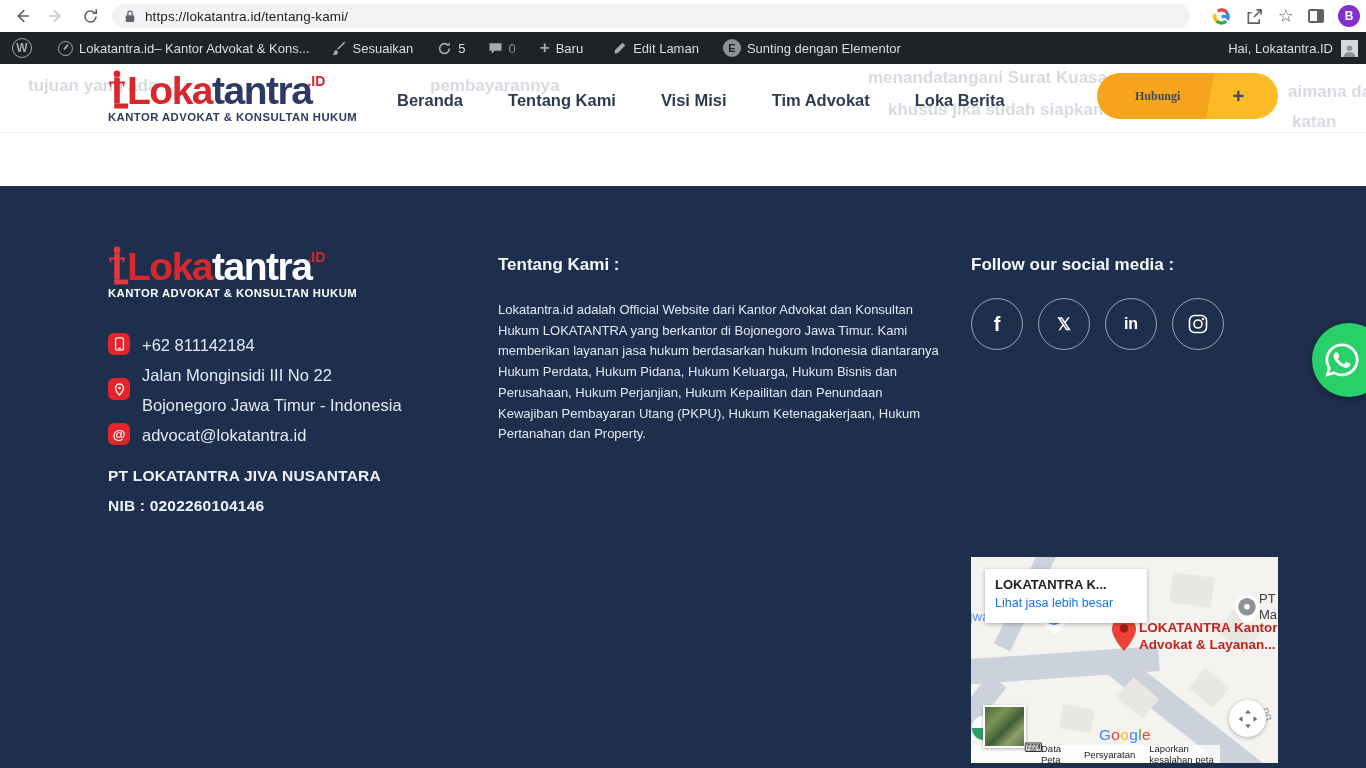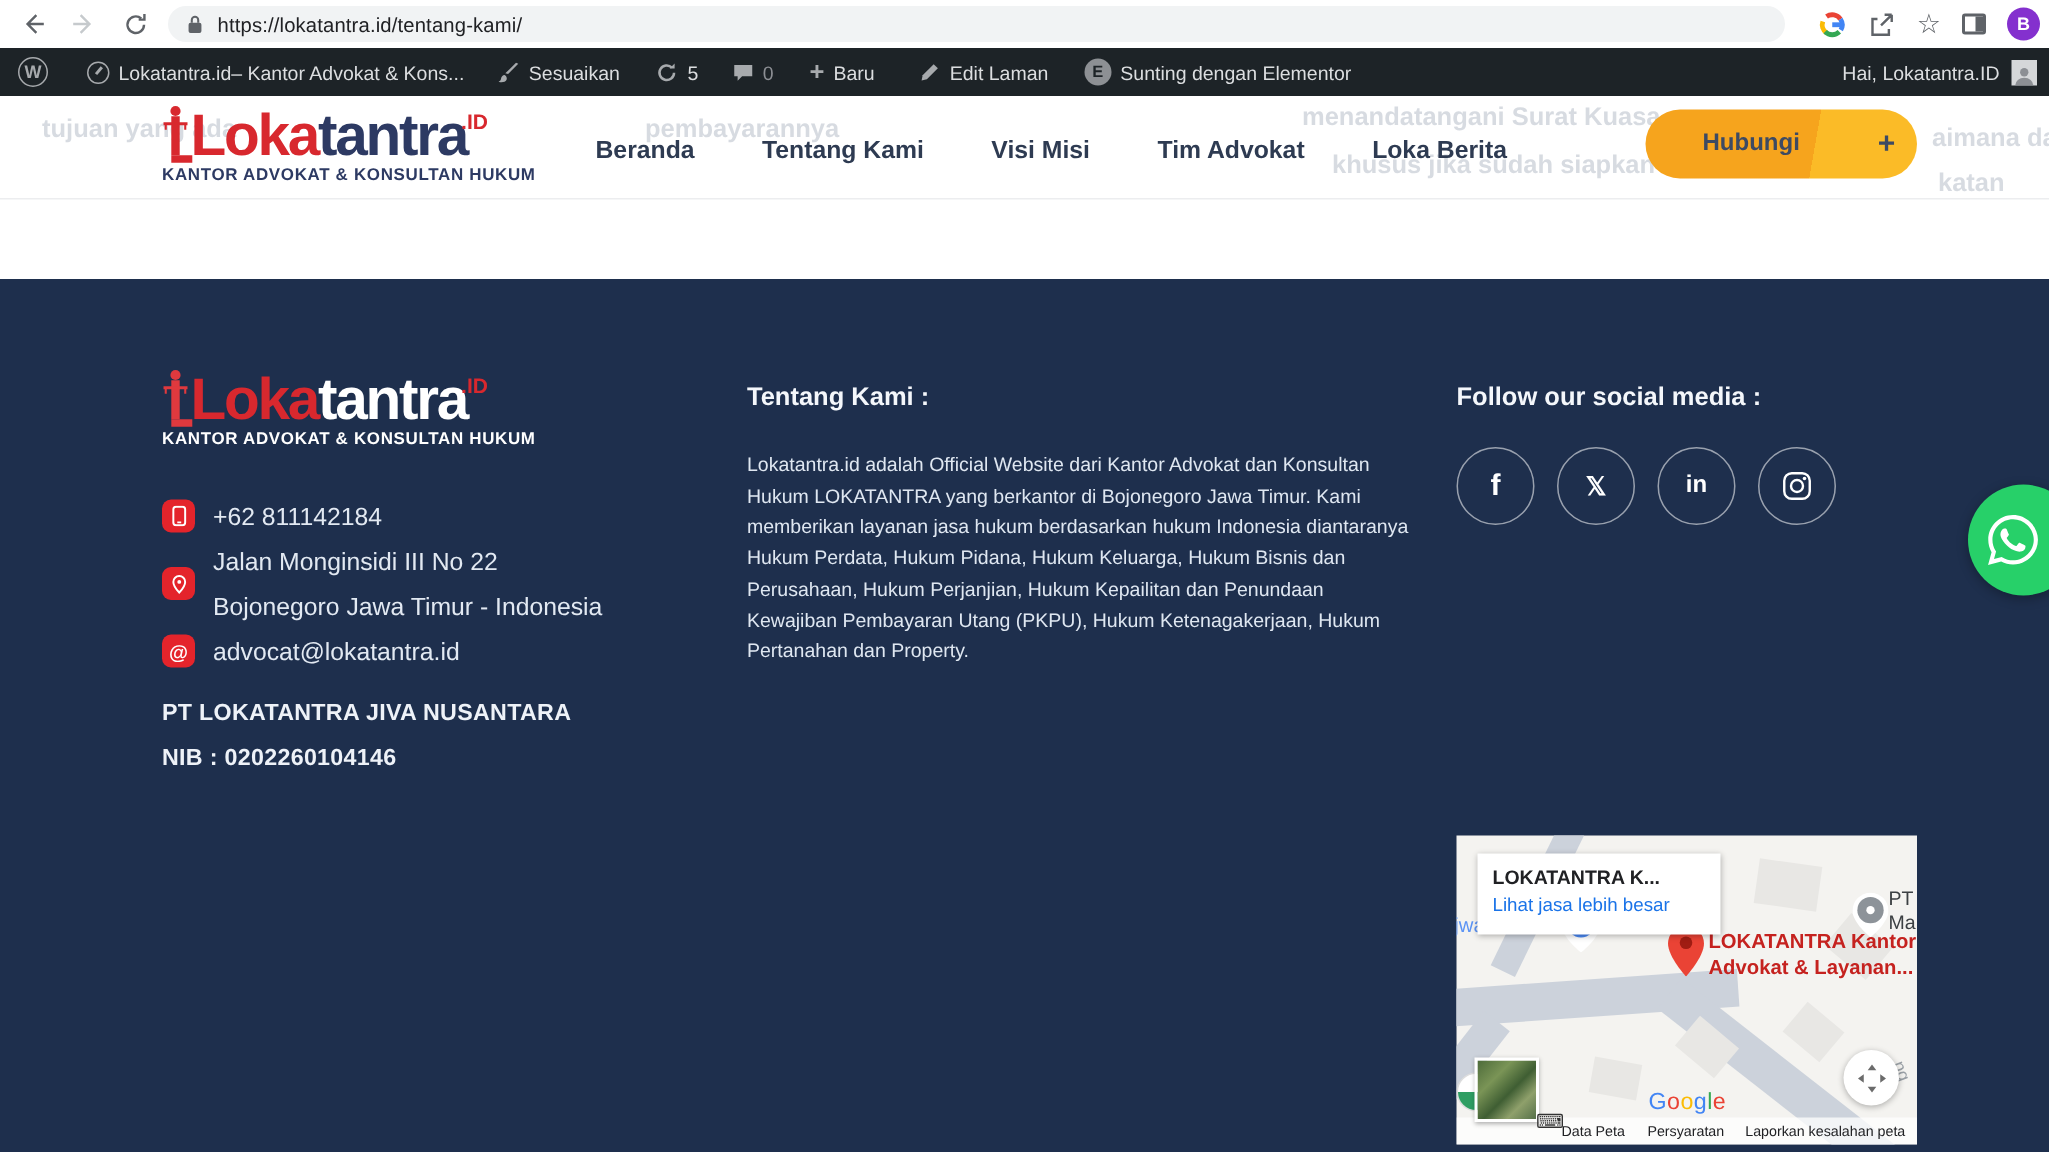--- a/index.html
+++ b/index.html
@@ -43,21 +43,21 @@
   .brand-tld { font-size:14px; font-weight:800; color:#d8282e; margin-left:-4px; margin-bottom:22px; }
   .brand-tag { font-size:11.3px; font-weight:700; letter-spacing:0.45px; margin-top:1px; }
   .tag-dark { color:#2d3a63; } .tag-white { color:#ffffff; }
 
   .main-nav { position:absolute; left:397px; top:0; height:73px; display:flex; align-items:center; gap:45px; }
   .nav-item { font-size:16.5px; font-weight:700; color:#2e3b52; cursor:pointer; white-space:nowrap; }
 
   .cta-btn { position:absolute; left:1097px; top:9px; width:181px; height:46px; border-radius:23px; border:none;
     background:linear-gradient(100deg, #f6a41d 0%, #f6a41d 62%, #fbbb27 62%, #fbbb27 100%);
     display:flex; align-items:center; cursor:pointer; }
-  .cta-label { font-size:16px; font-weight:700; color:#3d4a63; margin-left:38px; }
+  .cta-label { font-size:12px; font-weight:700; color:#3d4a63; margin-left:38px;font-family:Liberation Serif, serif; }
   .cta-plus { font-size:20px; font-weight:700; color:#3d4a63; margin-left:52px; }
 
   
   .footer { position:absolute; top:186px; left:0; width:1366px; height:582px; background:#1e2f4d; color:#e7edf5; }
 
   .contact-row { position:absolute; display:flex; gap:12px; align-items:flex-start; }
   .red-ico { width:22px; height:22px; border-radius:6px; background:#e4242b; display:flex; align-items:center; justify-content:center; flex:none; color:#fff; }
   .contact-text { font-size:16.5px; color:#e2e9f2; line-height:30px; }
   .company-line { font-size:15.5px; font-weight:700; color:#eef2f8; letter-spacing:0.2px; }
 
@@ -73,21 +73,21 @@
   .road { position:absolute; background:#ccd2db; }
   .bldg { position:absolute; background:#e8e7e4; }
   .map-info-card { position:absolute; left:14px; top:12px; width:162px; height:54px; background:#fff; box-shadow:0 1px 4px rgba(0,0,0,0.3); padding:8px 10px; z-index:5; }
   .map-info-title { font-size:13px; font-weight:700; color:#202124; }
   .map-info-link { font-size:12.5px; color:#1a73e8; margin-top:4px; cursor:pointer; }
   .store-label { position:absolute; left:-9px; top:52px; font-size:13.5px; font-weight:500; color:#5b93f5; z-index:3; }
   .poi-label { position:absolute; left:288px; top:34px; font-size:13px; color:#3c4043; line-height:16px; z-index:3; }
   .pin-label { position:absolute; left:168px; top:62px; font-size:13.5px; font-weight:700; color:#c5221f; line-height:17px; z-index:4; white-space:nowrap; }
   .google-logo { position:absolute; left:128px; top:169px; font-size:15.5px; font-weight:500; letter-spacing:0.3px; z-index:4; }
   .gl-b{color:#4285F4;} .gl-r{color:#EA4335;} .gl-y{color:#FBBC05;} .gl-g{color:#34A853;}
-  .map-attrib { position:absolute; left:0; bottom:0; width:307px; height:18px; background:rgba(255,255,255,0.75); z-index:3; display:flex; align-items:center; font-size:9.5px; color:#202124; }
+  .map-attrib { position:absolute; left:0; bottom:0; width:249px; height:18px; background:rgba(255,255,255,0.75); z-index:3; display:flex; align-items:center; font-size:9.5px; color:#202124; }
   .attrib-item { cursor:pointer; }
   .sat-thumb { position:absolute; left:12px; top:148px; width:43px; height:43px; border:2px solid #fff; box-shadow:0 1px 3px rgba(0,0,0,0.3); z-index:4; cursor:pointer;
     background:linear-gradient(135deg,#4d6b3a 0%,#7a9456 30%,#3f5e33 55%,#8fa06b 75%,#56714a 100%); }
   .peg-circle { position:absolute; left:0px; top:158px; width:26px; height:26px; border-radius:50%; background:#fff; border:1px solid #ddd; z-index:3; overflow:hidden; }
   .peg-circle::after { content:""; position:absolute; left:0; bottom:0; width:100%; height:50%; background:#2f9e63; }
   .kbd-icon { position:absolute; left:53px; top:183px; font-size:13px; color:#333; z-index:4; }
   .pan-ctl { position:absolute; left:258px; top:143px; width:37px; height:37px; border-radius:50%; background:#fff; box-shadow:0 1px 4px rgba(0,0,0,0.3); z-index:4; display:flex; align-items:center; justify-content:center; cursor:pointer; }
   .road-label { position:absolute; left:290px; top:150px; color:#9aa0a6; font-size:12px; transform:rotate(70deg); z-index:2; }
 
   

